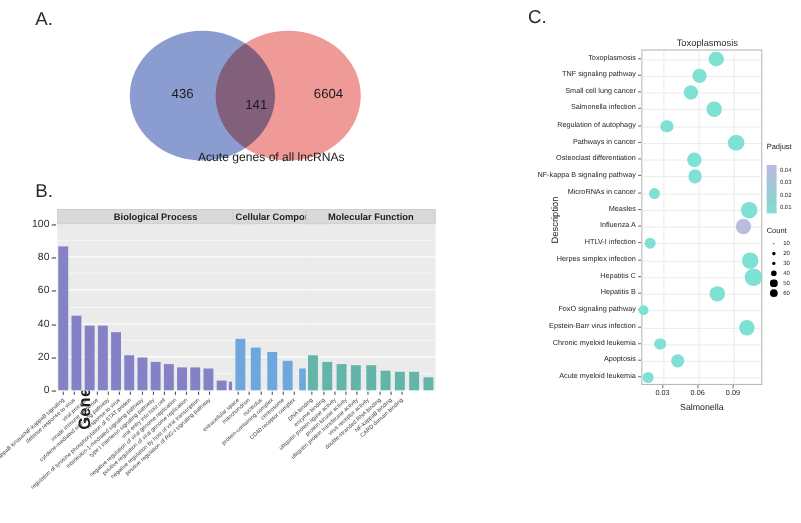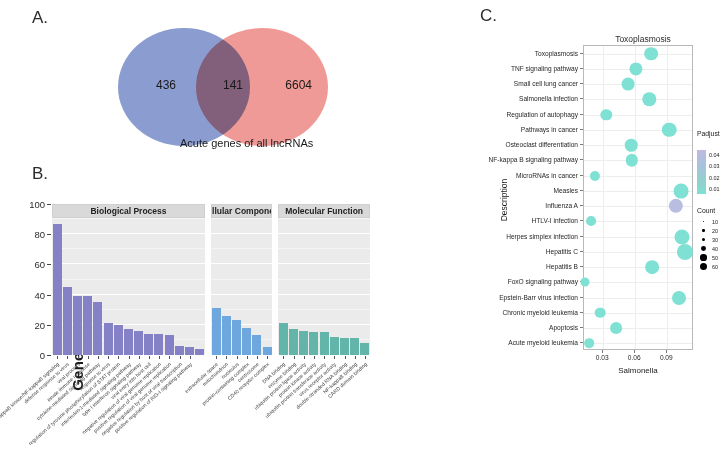--- a/index.html
+++ b/index.html
@@ -12,33 +12,33 @@
 
   
   #panelA{position:absolute;left:0;top:0;width:380px;height:160px;}
   #venn-wrap{position:absolute;left:118px;top:28px;width:210px;height:118px;}
   .venn-circle{position:absolute;width:132px;height:118px;border-radius:50%;
       mix-blend-mode:multiply;}
   #venn-left{left:0;top:0;background:#8b9dd0;}
   #venn-right{left:78px;top:0;background:#ef9a96;}
   .venn-num{position:absolute;font-size:12px;color:#1a1a1a;text-align:right;}
   #venn-left-num{left:18px;top:50px;width:40px;}
-  #venn-mid-num{left:85px;top:50px;width:40px;}
+  #venn-mid-num{left:85px;top:60px;width:40px;}
   #venn-right-num{left:148px;top:50px;width:46px;}
   #venn-label-top{position:absolute;left:110px;top:12px;width:140px;text-align:center;
       font-size:11px;}
   #venn-label-bottom{position:absolute;left:180px;top:137px;width:200px;font-size:11px;}
 
   
   #panelB{position:absolute;left:0;top:160px;width:400px;height:315px;}
   #bar-ylab{position:absolute;left:12px;top:172px;width:130px;text-align:center;
       transform:rotate(-90deg);transform-origin:center center;
       font-size:15px;font-weight:bold;letter-spacing:.2px;}
   #bar-plot{position:absolute;left:52px;top:30px;width:318px;height:165px;}
-  .facet-col{position:absolute;top:14px;bottom:0;}
+  .facet-col{position:absolute;top:0;bottom:0;padding-left:26px;}
   .facet-strip{position:absolute;left:0;right:0;top:0;height:14px;background:#d9d9d9;
       border:1px solid #cfcfcf;box-sizing:border-box;
       font-size:8.5px;font-weight:bold;color:#222;display:flex;align-items:center;
       justify-content:center;overflow:hidden;white-space:nowrap;}
   .facet-body{position:absolute;left:0;right:0;top:14px;bottom:0;background:#ebebeb;
       overflow:hidden;}
   .gridline-h{position:absolute;left:0;right:0;height:1px;background:#ffffff;}
   .gridline-h.minor{background:#f5f5f5;}
   .bars{position:absolute;left:0;right:0;bottom:0;top:0;display:flex;
       align-items:flex-end;justify-content:space-around;}

